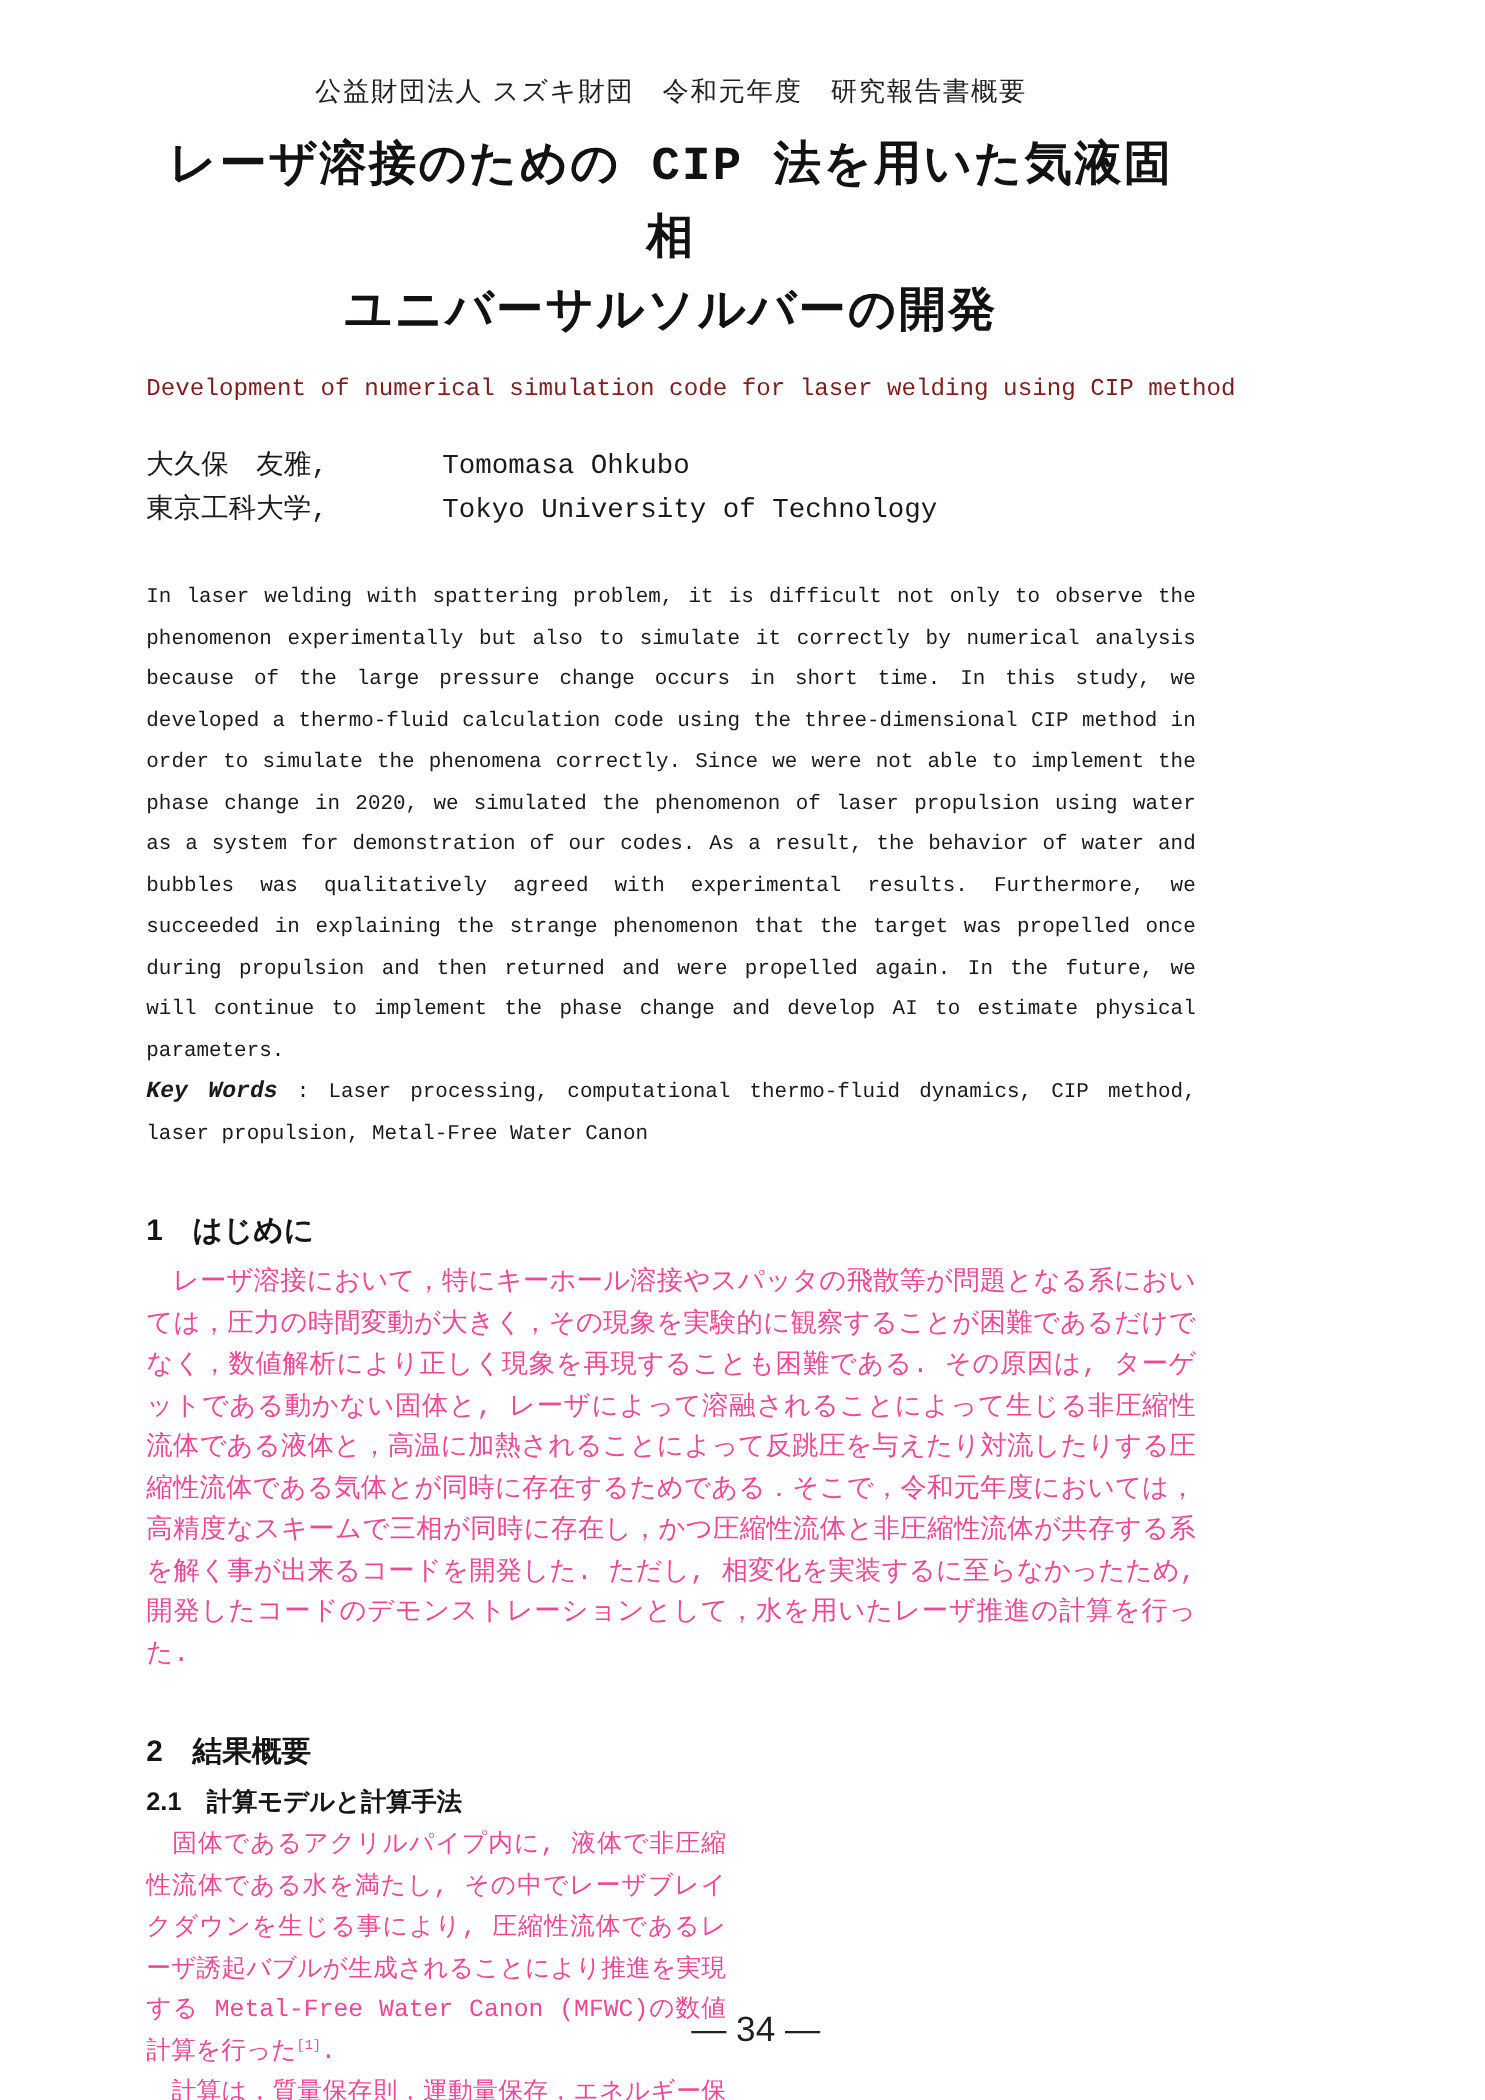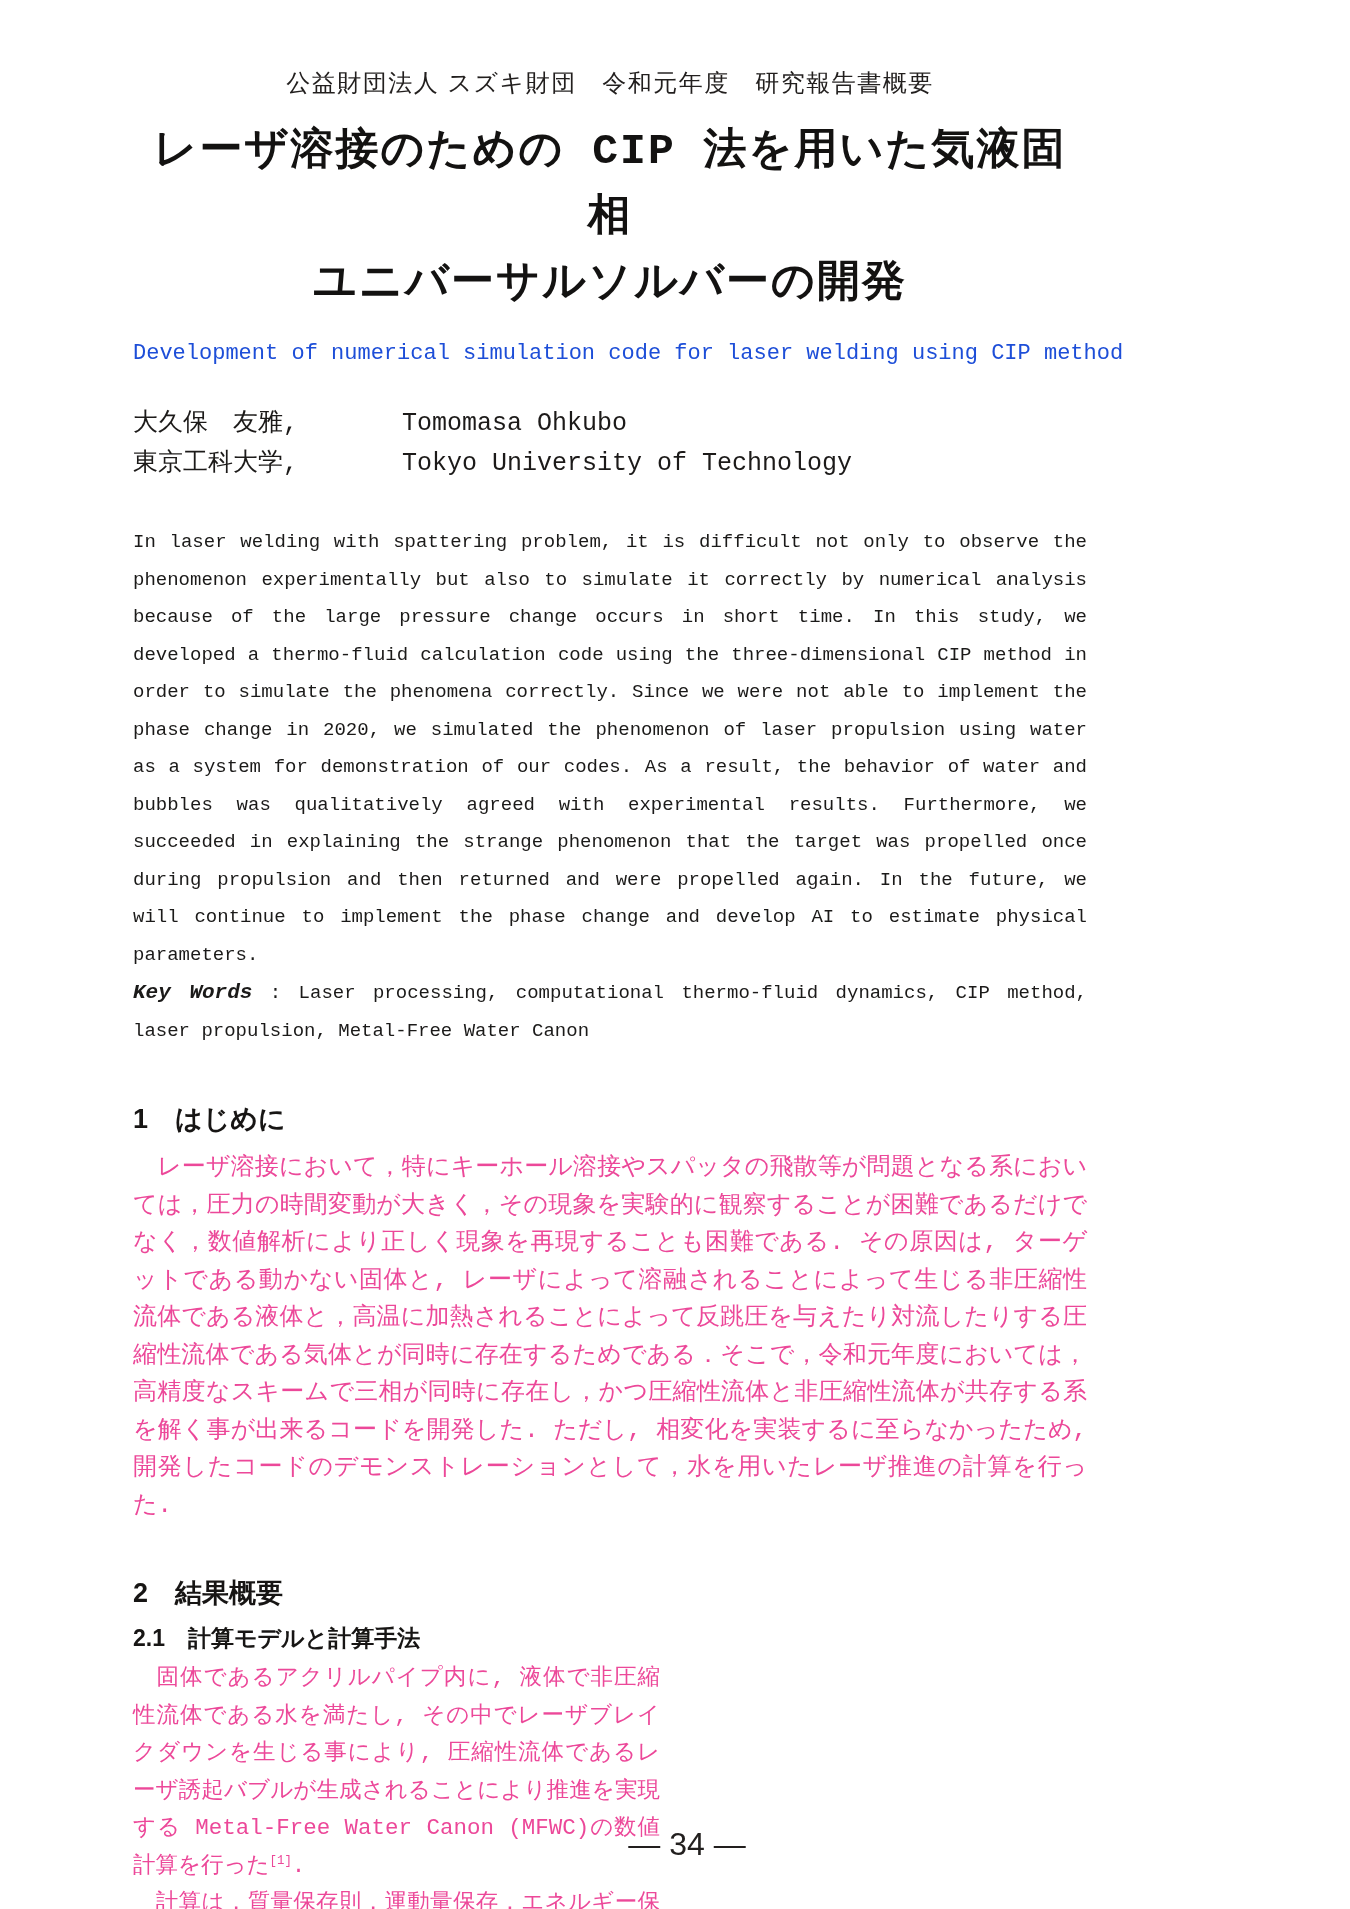--- a/index.html
+++ b/index.html
@@ -34,21 +34,21 @@
     letter-spacing: 2px;
     color: #131211;
   }
   .title .title-line { display: block; line-height: 66px; }
   .title-en {
     margin-top: 24px;
     text-align: center;
     font-family: "Liberation Mono", monospace;
     font-size: 22px;
     white-space: nowrap;
-    color: #1d4ed8;
+    color: #7f1d1d;
   }
   .authors {
     margin-top: 38px;
     font-size: 25px;
   }
   .author-row { display: flex; line-height: 40px; gap: 11px; }
   .a-jp {
     min-width: 258px;
     font-family: "Liberation Mono", "DejaVu Serif", serif;
   }

